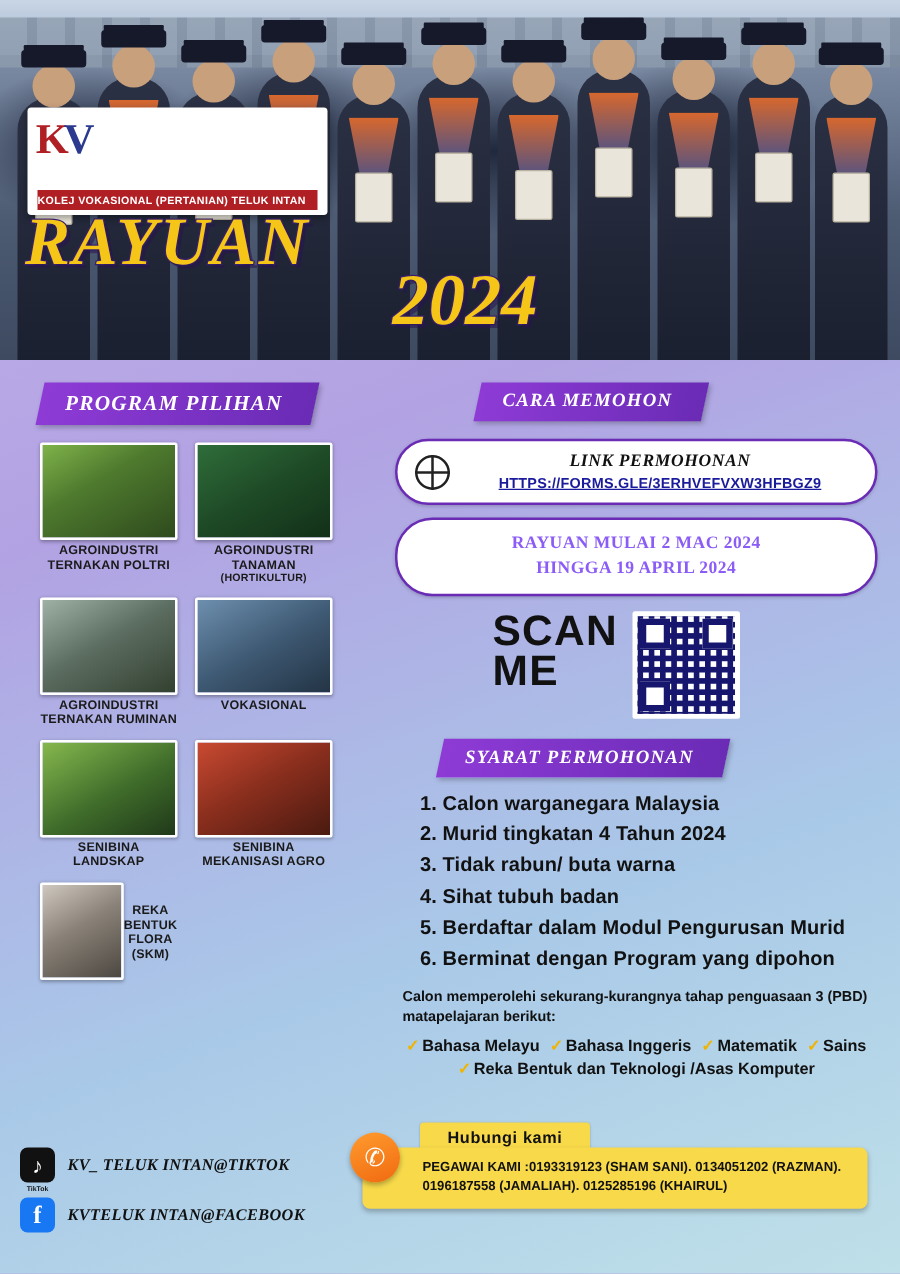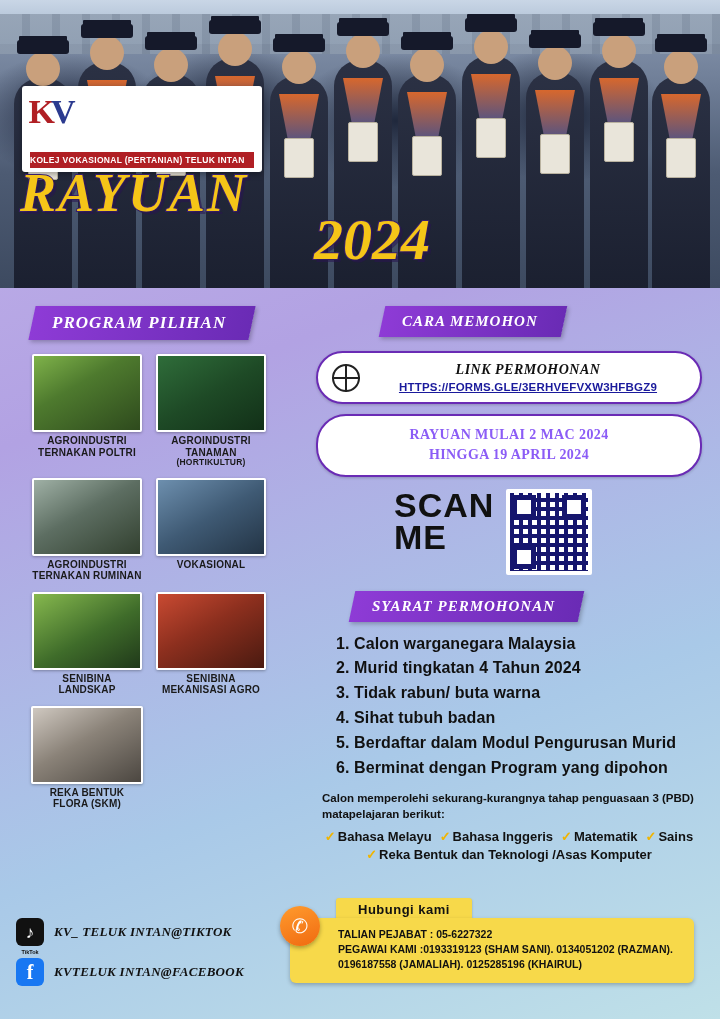--- a/index.html
+++ b/index.html
@@ -160,21 +160,21 @@
   .p4 { background: linear-gradient(150deg,#6d8fae 0%, #3f5a74 50%, #233445 100%); }
   .p5 { background: linear-gradient(150deg,#86b84e 0%, #3f6c2a 55%, #20391a 100%); }
   .p6 { background: linear-gradient(150deg,#c94a32 0%, #8c2f1e 45%, #4a1a10 100%); }
   .p7 { background: linear-gradient(150deg,#cfc8c0 0%, #8a8278 45%, #4c4741 100%); }
   .card .cap {
     margin-top:3px; text-align:center;
     font-size:10px; font-weight:bold; color:#1a1a1a;
     line-height:1.15; letter-spacing:.2px;
   }
   .card .cap .sub { font-size:8.5px; }
-  .card-wide { grid-column: span 2; display:flex; flex-direction:column; align-items:center; }
+  .card-wide { grid-column: span 2; display:flex; flex-direction:row; align-items:center; }
   .card-wide .photo { width:112px; height:78px; }
 
   
   .right-col { position:absolute; left:316px; top:306px; width:386px; }
   .cara-banner { font-size:15px; margin-left:66px; }
 
   .pill {
     margin-top:14px; background:#fff; border:2px solid #6a2bb5;
     border-radius:30px; padding:9px 14px;
     display:flex; align-items:center; gap:10px;
@@ -484,21 +484,20 @@
       <div class="subject"><span class="tick">✓</span><span>Bahasa Inggeris</span></div>
       <div class="subject"><span class="tick">✓</span><span>Matematik</span></div>
       <div class="subject"><span class="tick">✓</span><span>Sains</span></div>
       <div class="subject subject-line2"><span class="tick">✓</span><span>Reka Bentuk dan Teknologi /Asas Komputer</span></div>
     </div>
   </div>
 
   <div class="hubungi">Hubungi kami</div>
   <div class="contact-box">
     <div class="phone-badge">✆</div>
-    <p>TALIAN PEJABAT : 05-6227322</p>
     <p>PEGAWAI KAMI :0193319123 (SHAM SANI). 0134051202 (RAZMAN).</p>
     <p>0196187558 (JAMALIAH). 0125285196 (KHAIRUL)</p>
   </div>
 
   <div class="socials">
     <div class="social-row">
       <div class="si tiktok">
         <span class="tt">♪</span>
         <span class="lab">TikTok</span>
       </div>

